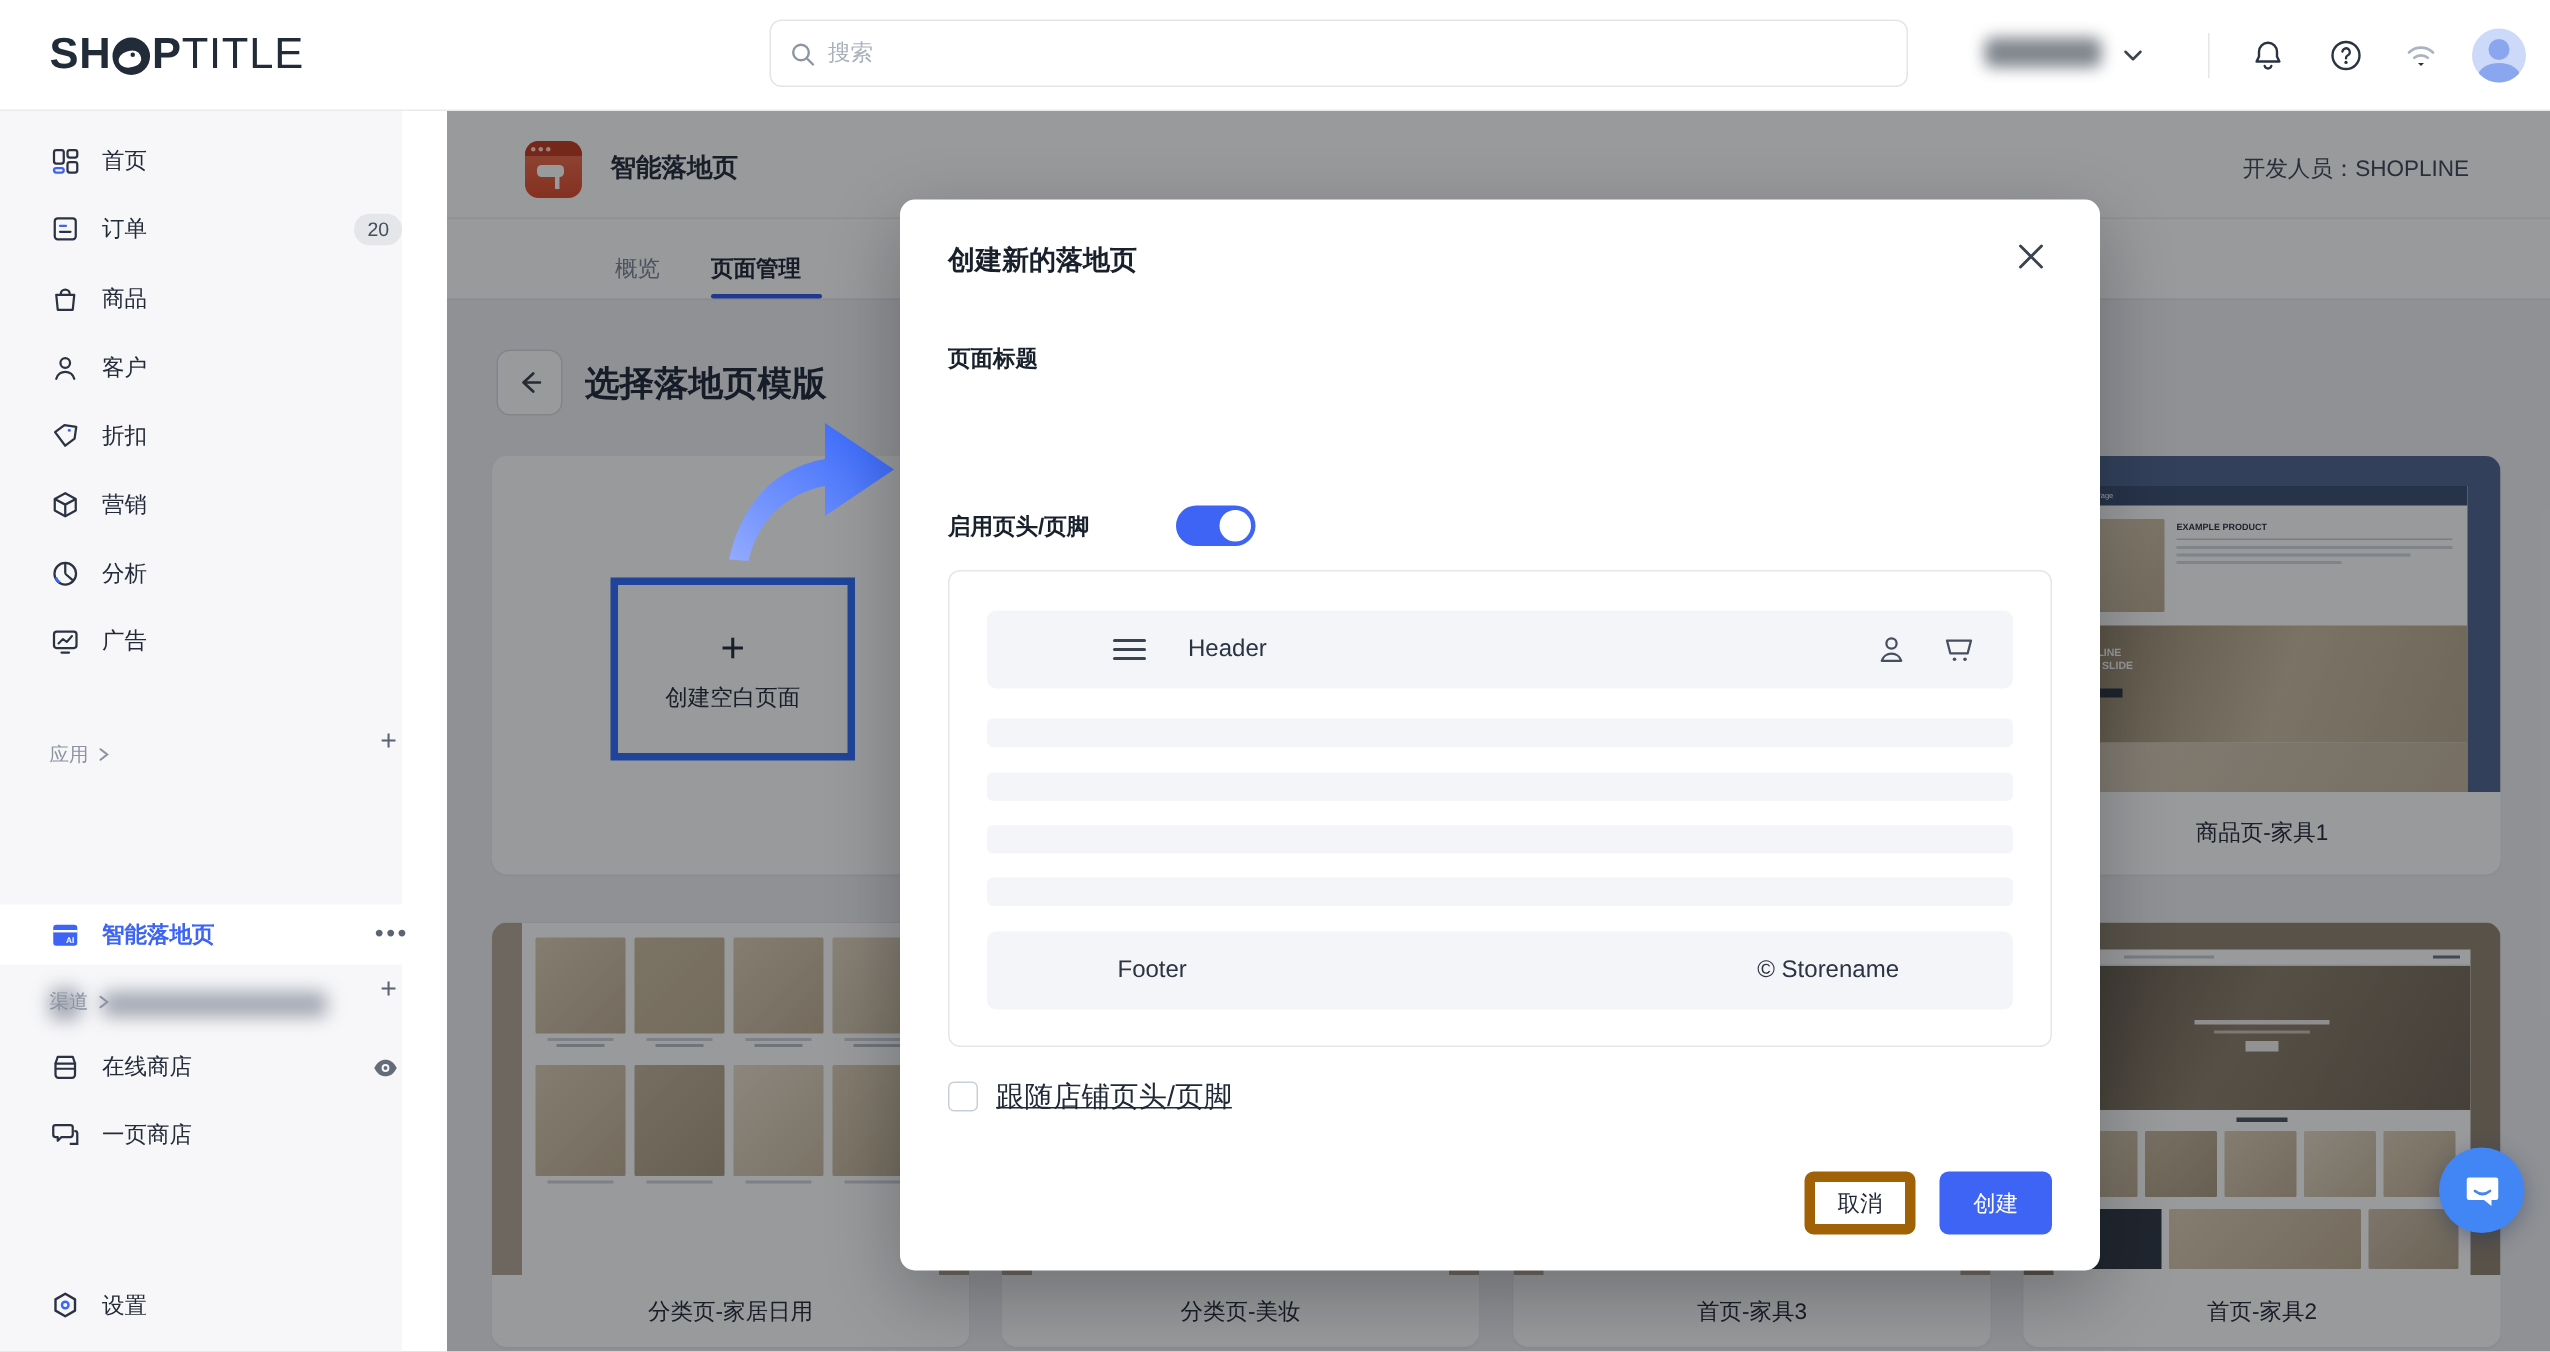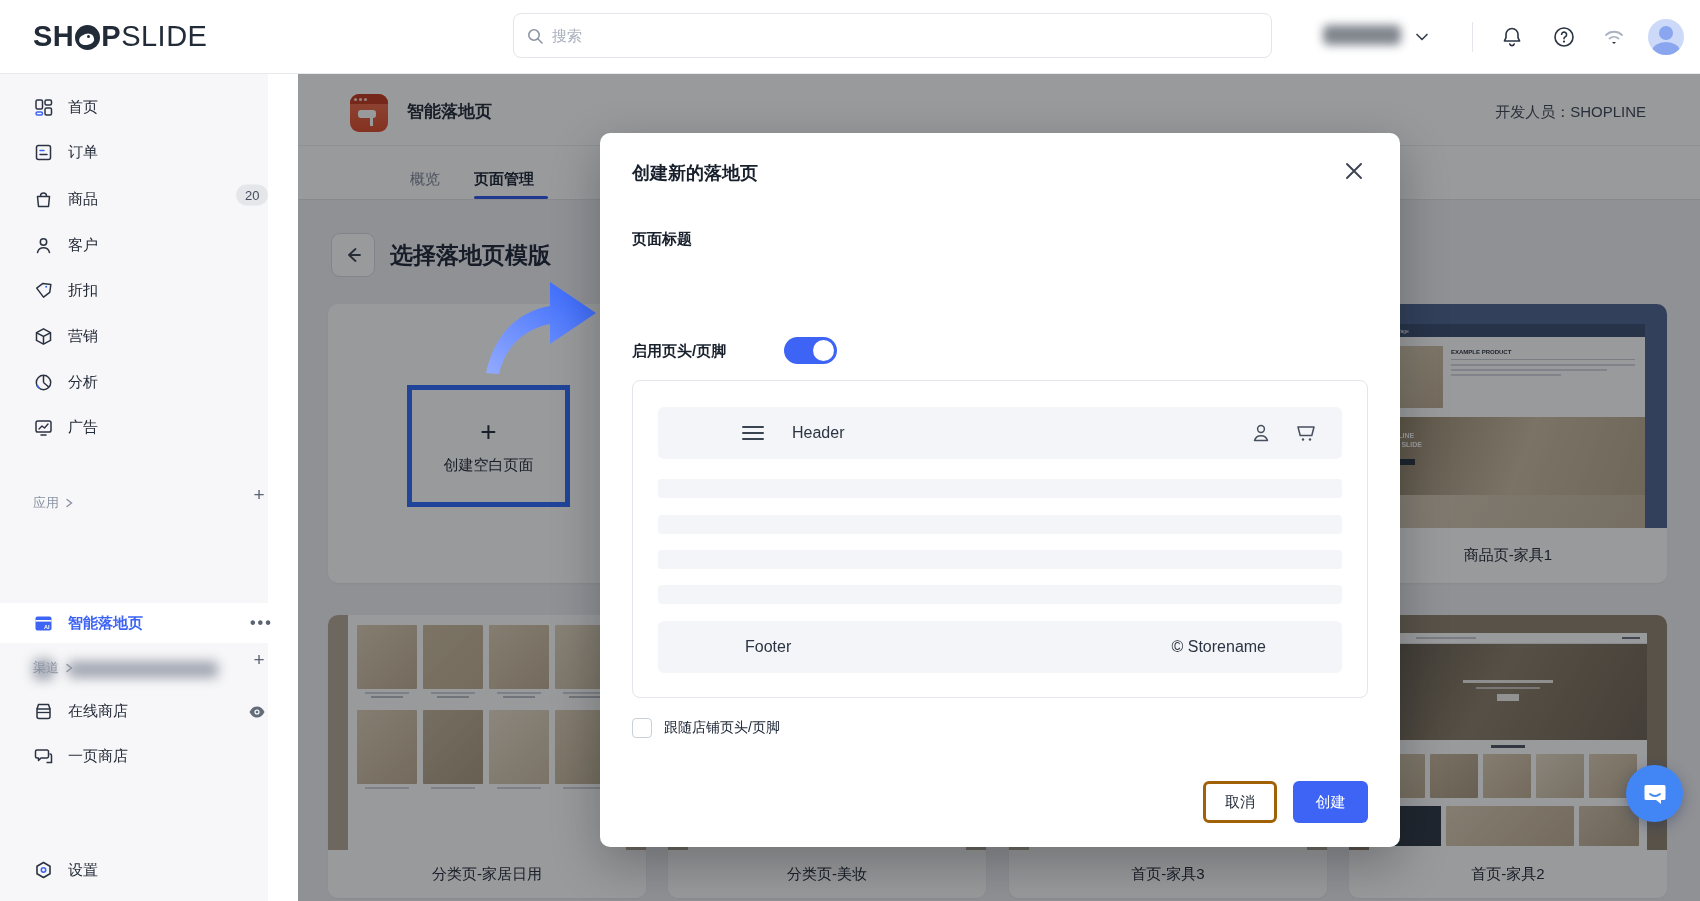--- a/index.html
+++ b/index.html
@@ -38,21 +38,21 @@
   .avatar::after { content:""; position:absolute; left:4px; top:23px; width:28px; height:18px;
     border-radius:50%; background:#8aa6ef; }
 
   
   .sidebar { position:absolute; left:0; top:74px; width:268px; height:827px;
     background:#f7f7f9; z-index:44; }
   .sb-item { position:absolute; left:0; width:298px; height:45px; display:flex;
     align-items:center; padding-left:33px; gap:14px; font-size:15px; color:#242b38; cursor:pointer; }
   .sb-item .ic { width:21px; height:21px; flex:0 0 21px; }
   .sb-badge { position:absolute; left:236px; top:50%; transform:translateY(-50%);
-    background:#e4e6ea; color:#454d5c; font-size:13px; border-radius:12px; padding:3px 9px;margin-top:42px; }
+    background:#e4e6ea; color:#454d5c; font-size:13px; border-radius:12px; padding:3px 9px; }
   .sb-section { position:absolute; left:33px; font-size:13px; color:#8b93a2; display:flex;
     align-items:center; gap:5px; cursor:pointer; }
   .sb-plus { position:absolute; left:250px; width:18px; height:18px; color:#5b6472;
     font-size:19px; line-height:17px; text-align:center; cursor:pointer; }
   .sb-sel { position:absolute; left:0; top:529px; width:298px; height:40px; background:#fff;
     display:flex; align-items:center; padding-left:33px; gap:14px; font-size:15px;
     color:#3d64f4; font-weight:600; cursor:pointer; }
   .sb-dots { position:absolute; left:250px; top:50%; transform:translateY(-50%);
     color:#5b6472; font-size:16px; letter-spacing:2px; cursor:pointer; }
   .sb-blur-row { position:absolute; left:0; top:575px; width:298px; height:40px; }
@@ -117,24 +117,24 @@
   .panel { position:absolute; left:32px; top:247px; width:736px; height:318px;
     border:1px solid #e3e6eb; border-radius:8px; }
   .p-bar { position:absolute; left:25px; width:684px; height:52px; background:#f4f5f8;
     border-radius:6px; display:flex; align-items:center; }
   .skel { position:absolute; left:25px; width:684px; height:19px; background:#f4f5f8; border-radius:4px; }
   .burger { width:22px; height:14px; display:flex; flex-direction:column; justify-content:space-between; }
   .burger i { display:block; height:2px; background:#3a4350; border-radius:1px; }
   .m-check { position:absolute; left:32px; top:585px; display:flex; align-items:center; gap:12px;
     cursor:pointer; }
   .m-check .box { width:20px; height:20px; border:1.5px solid #c9cfd8; border-radius:4px; background:#fff; }
-  .m-check .lbl { font-size:14px; color:#202938; }
+  .m-check .lbl { font-size:19px; color:#202938;text-decoration:underline; }
   .btn { position:absolute; top:648px; height:42px; border-radius:6px; font-size:15px;
     display:flex; align-items:center; justify-content:center; cursor:pointer; }
-  .btn-cancel { left:603px; width:74px; background:#fff; border:3px solid #a16207; color:#1f2733; }
+  .btn-cancel { left:603px; width:74px; background:#fff; border:7px solid #a16207; color:#1f2733; }
   .btn-create { left:693px; width:75px; background:#3d64f4; color:#fff; }
 
   .intercom { position:absolute; left:1626px; top:765px; width:57px; height:57px; border-radius:50%;
     background:#4286f5; z-index:70; cursor:pointer; box-shadow:0 4px 14px rgba(20,40,90,.35);
     display:flex; align-items:center; justify-content:center; }
 
   .arrow-svg { position:absolute; left:478px; top:268px; z-index:41; }
   svg { display:block; }
   .tiny { position:absolute; font-weight:700; }
 </style>
@@ -314,21 +314,21 @@
     </linearGradient>
       </defs>
     <path d="M8,105 C16,68 38,44 72,38 L72,14 L118,45 L72,76 L72,56 C46,61 27,79 21,106 Z" fill="url(#ag)"></path>
   </svg>
 
   <div class="topbar">
     <div class="logo">
       <span class="heavy">SH</span>
         <span class="logo-o"></span>
         <span class="heavy">P</span>
-        <span class="light">SLIDE</span>
+        <span class="light">TITLE</span>
     </div>
     <div class="searchbox">
       <svg width="18" height="18" viewBox="0 0 18 18">
           <circle cx="8" cy="8" r="5.2" stroke="#8d95a3" stroke-width="1.6" fill="none"></circle>
           <path d="M12 12 L16 16" stroke="#8d95a3" stroke-width="1.6" stroke-linecap="round"></path>
         </svg>
       <input placeholder="搜索" style="">
     </div>
     <div class="acct-blur"></div>
     <svg class="tb-chevron" viewBox="0 0 16 16">

